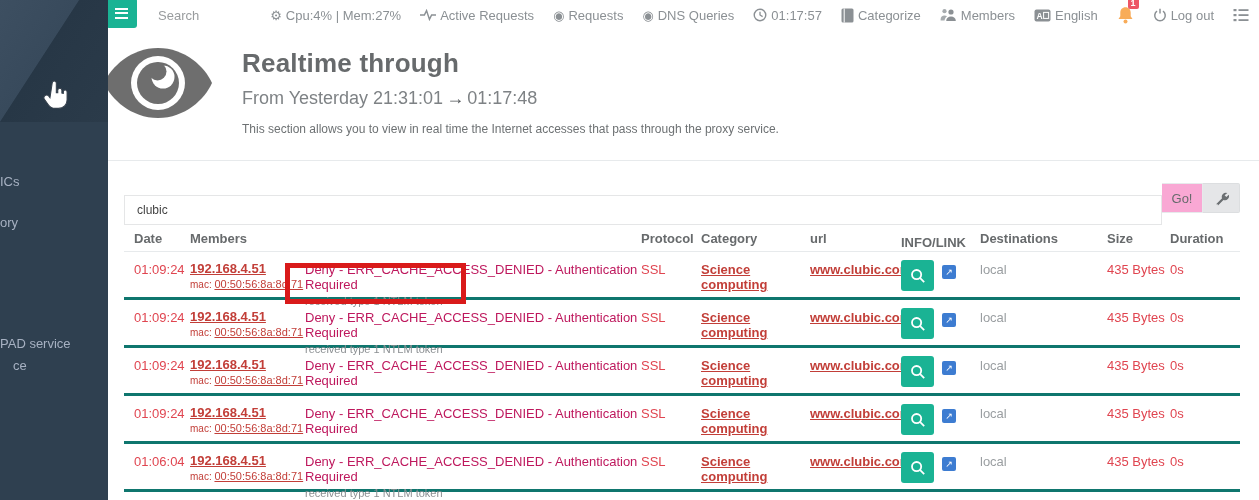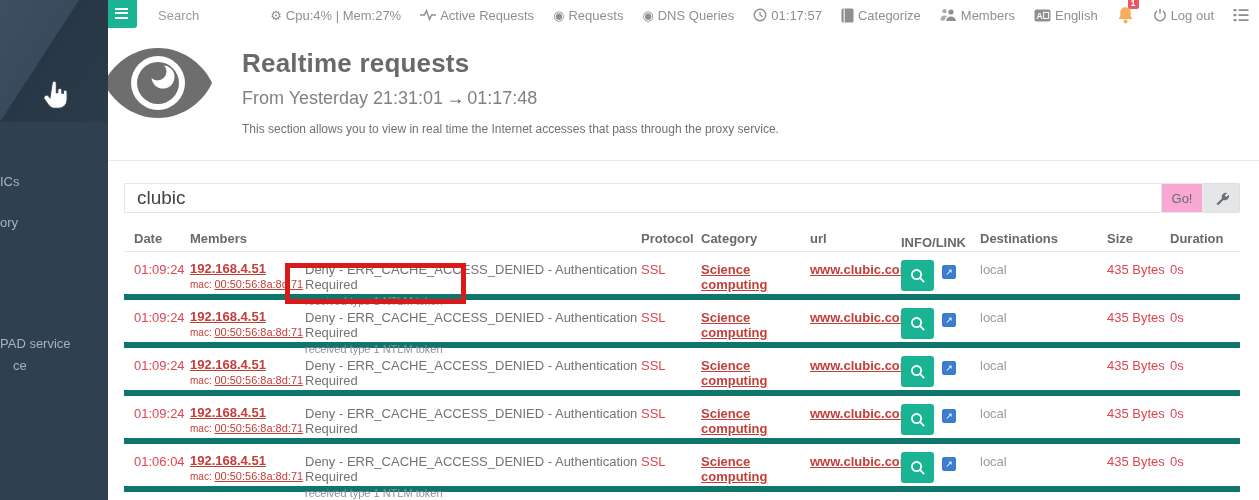--- a/index.html
+++ b/index.html
@@ -36,50 +36,50 @@
   .ph-text { margin-left:26px; padding-top:4px; }
   .ph-title { font-size:26px; font-weight:bold; color:#676a6c; letter-spacing:.2px; }
   .ph-sub { margin-top:9px; font-size:18px; color:#7e8285; }
   .ph-sub .arrow { font-weight:bold; color:#505457; margin:0 3px; }
   .ph-desc { margin-top:13px; font-size:12px; color:#6d7173; }
   .divider { position:absolute; top:160px; left:0; right:0; height:1px; background:#e7eaec; }
 
   
   .content { position:absolute; top:183px; left:36px; right:19px; }
   .toolbar { display:flex; height:30px; }
-  .search-input { flex:1; height:30px; border:1px solid #e5e6e7; padding:0 12px; font-size:19px; color:#444; font-family:"Liberation Sans",sans-serif; outline:none; }
+  .search-input { flex:1; height:30px; border:1px solid #e5e6e7; padding:0 12px; font-size:12px; color:#444; font-family:"Liberation Sans",sans-serif; outline:none;margin-top:12px; }
   .go-btn { width:41px; height:30px; background:#f9a8d4; border:1px solid #e7eaec; border-left:none; color:#676a6c; font-size:13px; cursor:pointer; }
   .wrench-btn { width:37px; height:30px; background:#e5e6e8; border:1px solid #dcdee0; border-left:none; cursor:pointer; border-radius:0 2px 2px 0; display:flex; align-items:center; justify-content:center; }
 
   
   .table { margin-top:12px; }
   .thead { display:flex; height:27px; align-items:center; border-bottom:1px solid #e7eaec; }
   .th { font-size:13px; font-weight:bold; color:#676a6c; }
-  .trow { display:flex; height:48px; border-bottom:6px solid #0f766e; }
+  .trow { display:flex; height:48px; border-bottom:3px solid #0f766e; }
   .td { padding-top:10px; font-size:13px; }
   .c-date { width:66px; padding-left:10px; color:#e04550; }
   .thead .c-date { color:#676a6c; }
   .c-members { width:115px; }
   .c-msg { width:336px; }
   .c-proto { width:60px; color:#e04550; }
   .thead .c-proto { color:#676a6c; }
   .c-cat { width:109px; }
   .c-url { width:91px; }
   .c-info { width:79px; display:flex; align-items:flex-start; padding-top:8px; }
   .c-dest { width:127px; color:#9a9ea1; }
   .thead .c-dest { color:#676a6c; }
   .c-size { width:63px; color:#e04550; }
   .thead .c-size { color:#676a6c; }
   .c-dur { width:52px; color:#e04550; }
   .thead .c-dur { color:#676a6c; }
 
   .iplink { display:block; color:#c23e38; font-weight:bold; font-size:13px; text-decoration:underline; cursor:pointer; line-height:14px; }
   .macline { font-size:10px; color:#c23e38; margin-top:2px; line-height:12px; white-space:nowrap; }
   .maclink { color:#c23e38; font-weight:normal; font-size:11px; text-decoration:underline; cursor:pointer; }
-  .msg-main { color:#737373; font-size:13px; line-height:15px; }
+  .msg-main { color:#be185d; font-size:13px; line-height:15px; }
   .msg-sub { color:#8b8f92; font-size:11px; margin-top:3px; }
   .catlink, .urllink { color:#c23e38; font-weight:bold; font-size:13px; text-decoration:underline; cursor:pointer; }
   .zoom-btn { width:33px; height:31px; background:#1ab394; border:none; border-radius:3px; cursor:pointer; display:flex; align-items:center; justify-content:center; }
   .ext-link { display:inline-block; width:14px; height:14px; background:#3d7cd1; color:#fff; font-size:9px; line-height:14px; text-align:center; border-radius:2px; margin-left:8px; margin-top:5px; cursor:pointer; }
 
   
   .annotation { position:absolute; border:5px solid #d91a1a; z-index:8; }
 </style>
 </head>
 <body>
@@ -188,21 +188,21 @@
 
     <section class="page-header">
       <svg class="eye-logo" width="116" height="78" viewBox="0 0 116 78">
         <path d="M58 4 C85 4 105 23 112 39 C105 55 85 74 58 74 C31 74 11 55 4 39 C11 23 31 4 58 4 Z" fill="#6e6e6e"></path>
         <circle cx="58" cy="39" r="27" fill="#ffffff"></circle>
         <circle cx="58" cy="39" r="21" fill="#6e6e6e"></circle>
         <circle cx="63" cy="33" r="11.5" fill="#ffffff"></circle>
         <circle cx="57.5" cy="27.5" r="9" fill="#6e6e6e"></circle>
       </svg>
       <div class="ph-text">
-        <h1 class="ph-title">Realtime requests</h1>
+        <h1 class="ph-title">Realtime through</h1>
         <div class="ph-sub">
           <span>From Yesterday 21:31:01</span><span class="arrow">→</span><span>01:17:48</span>
         </div>
         <p class="ph-desc">This section allows you to view in real time the Internet accesses that pass through the proxy service.</p>
       </div>
     </section>
 
     <div class="divider"></div>
 
     <section class="content">

